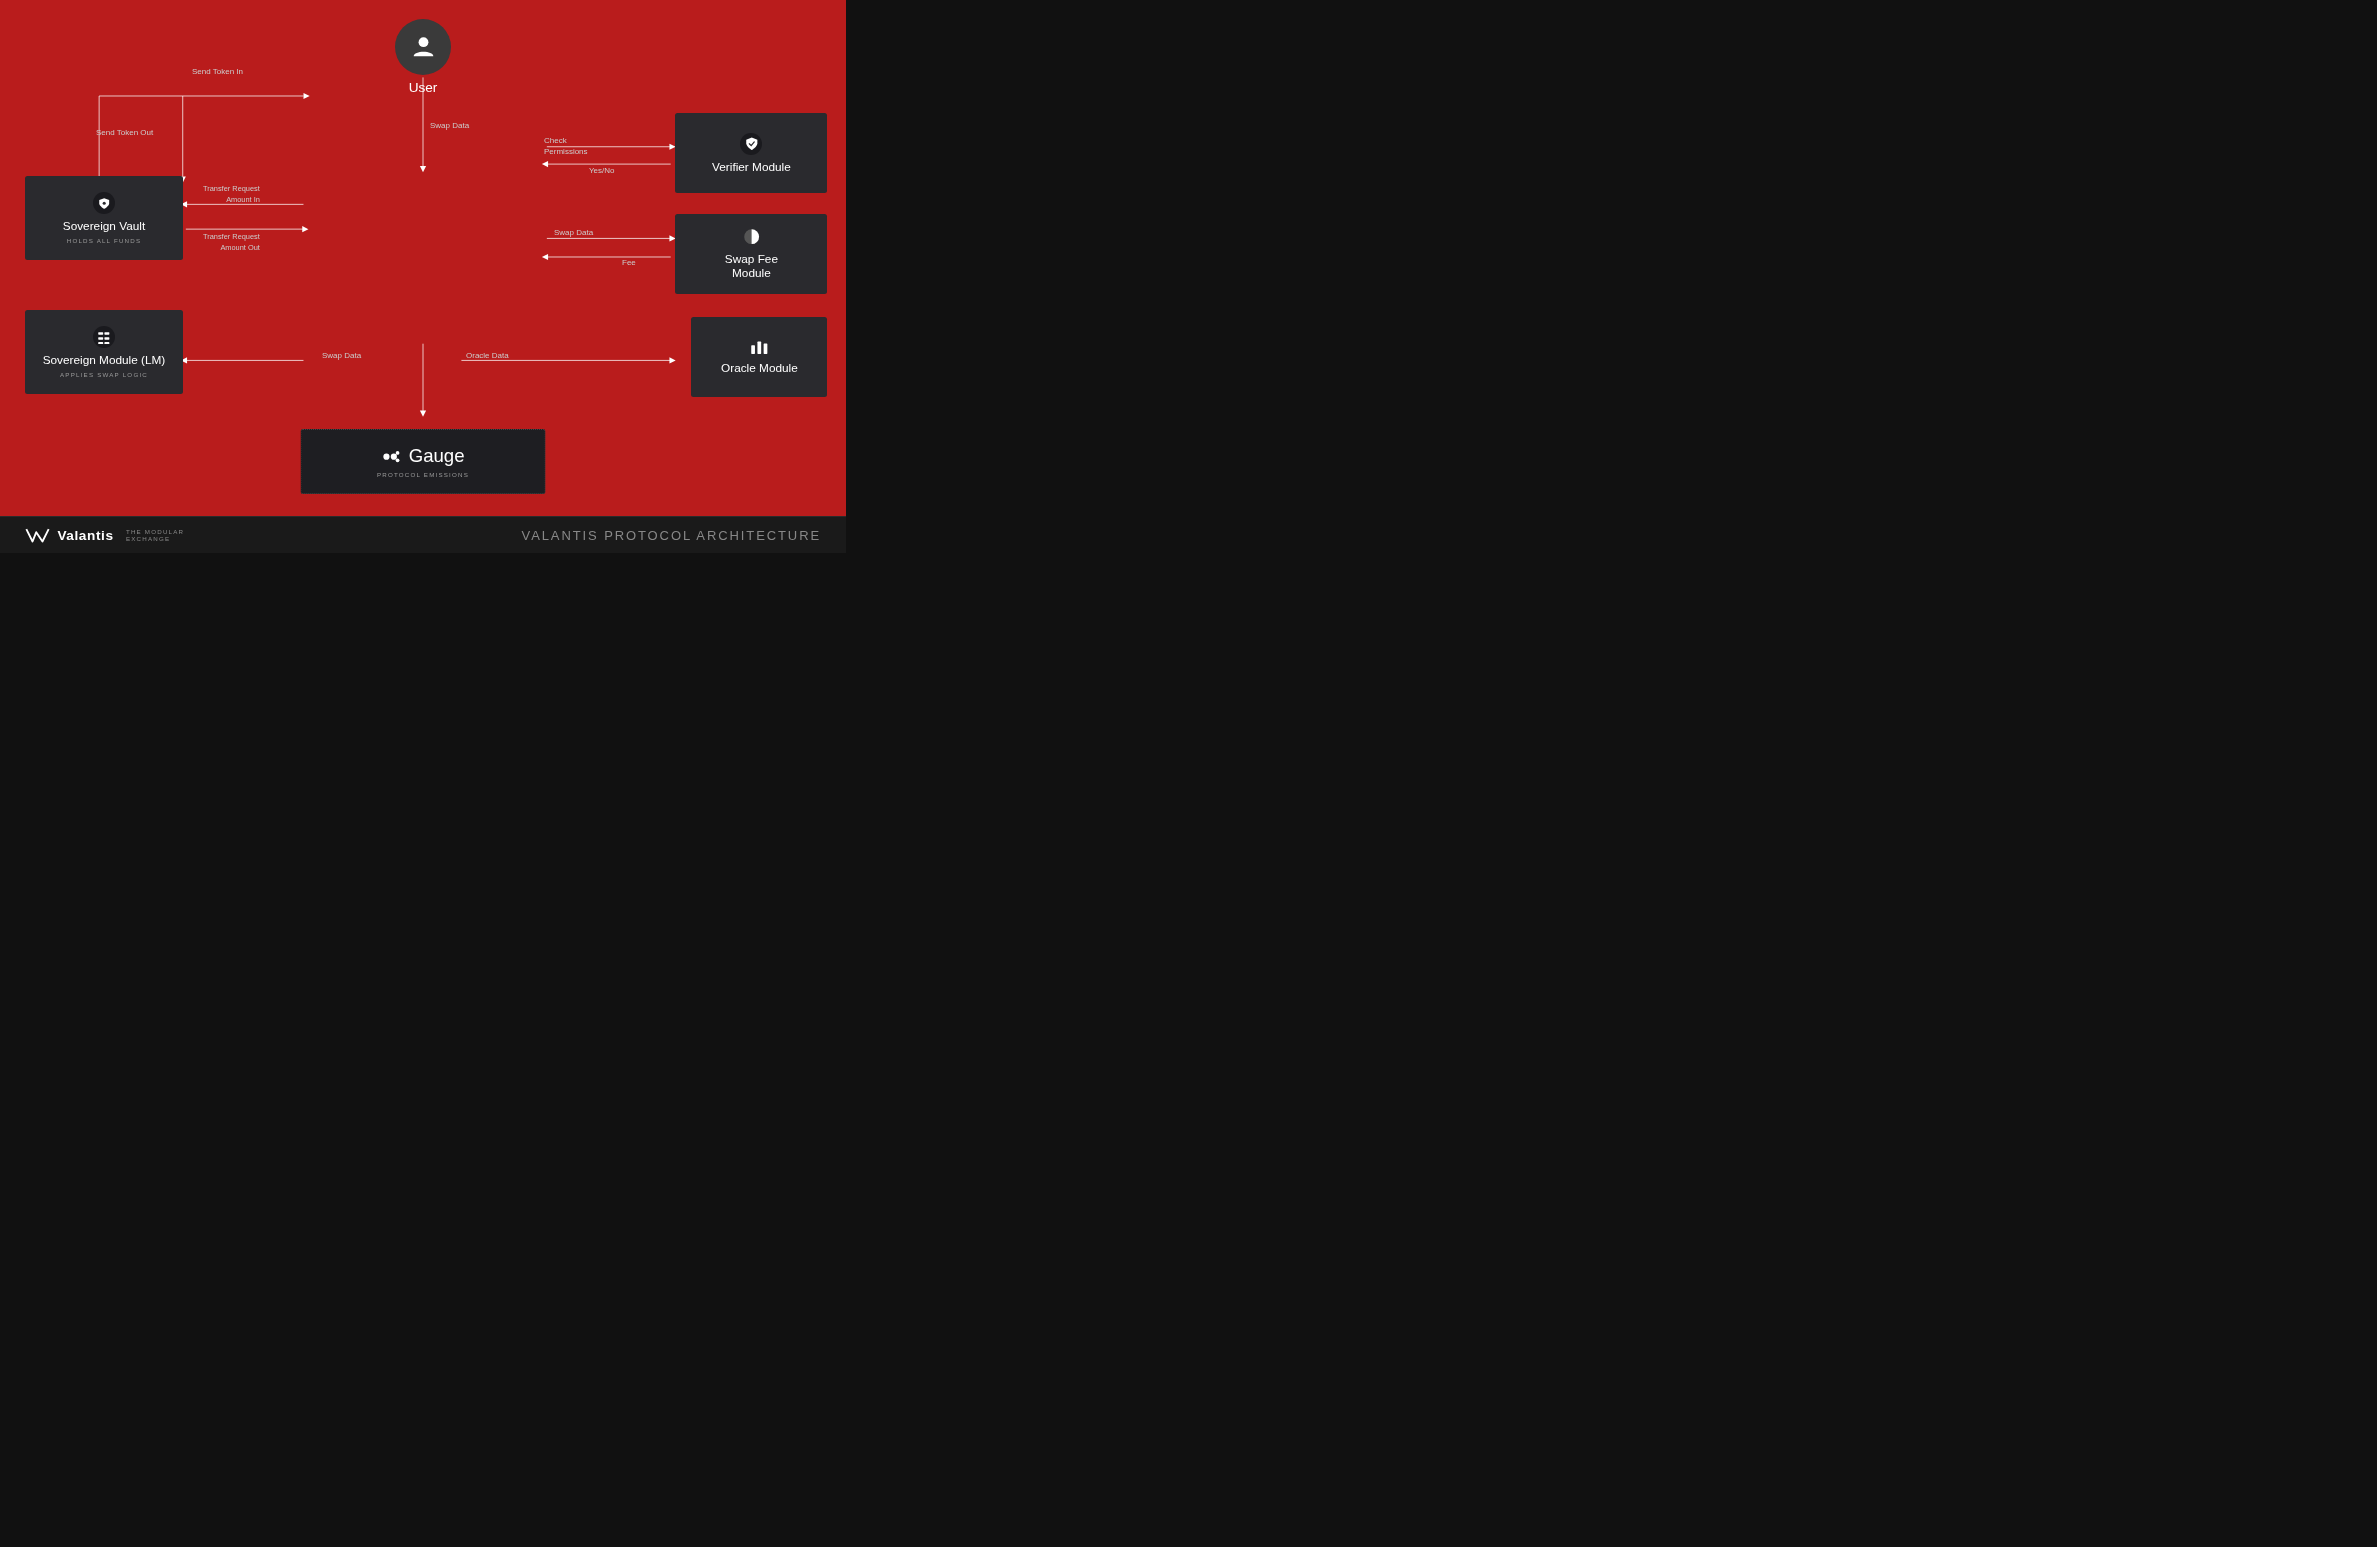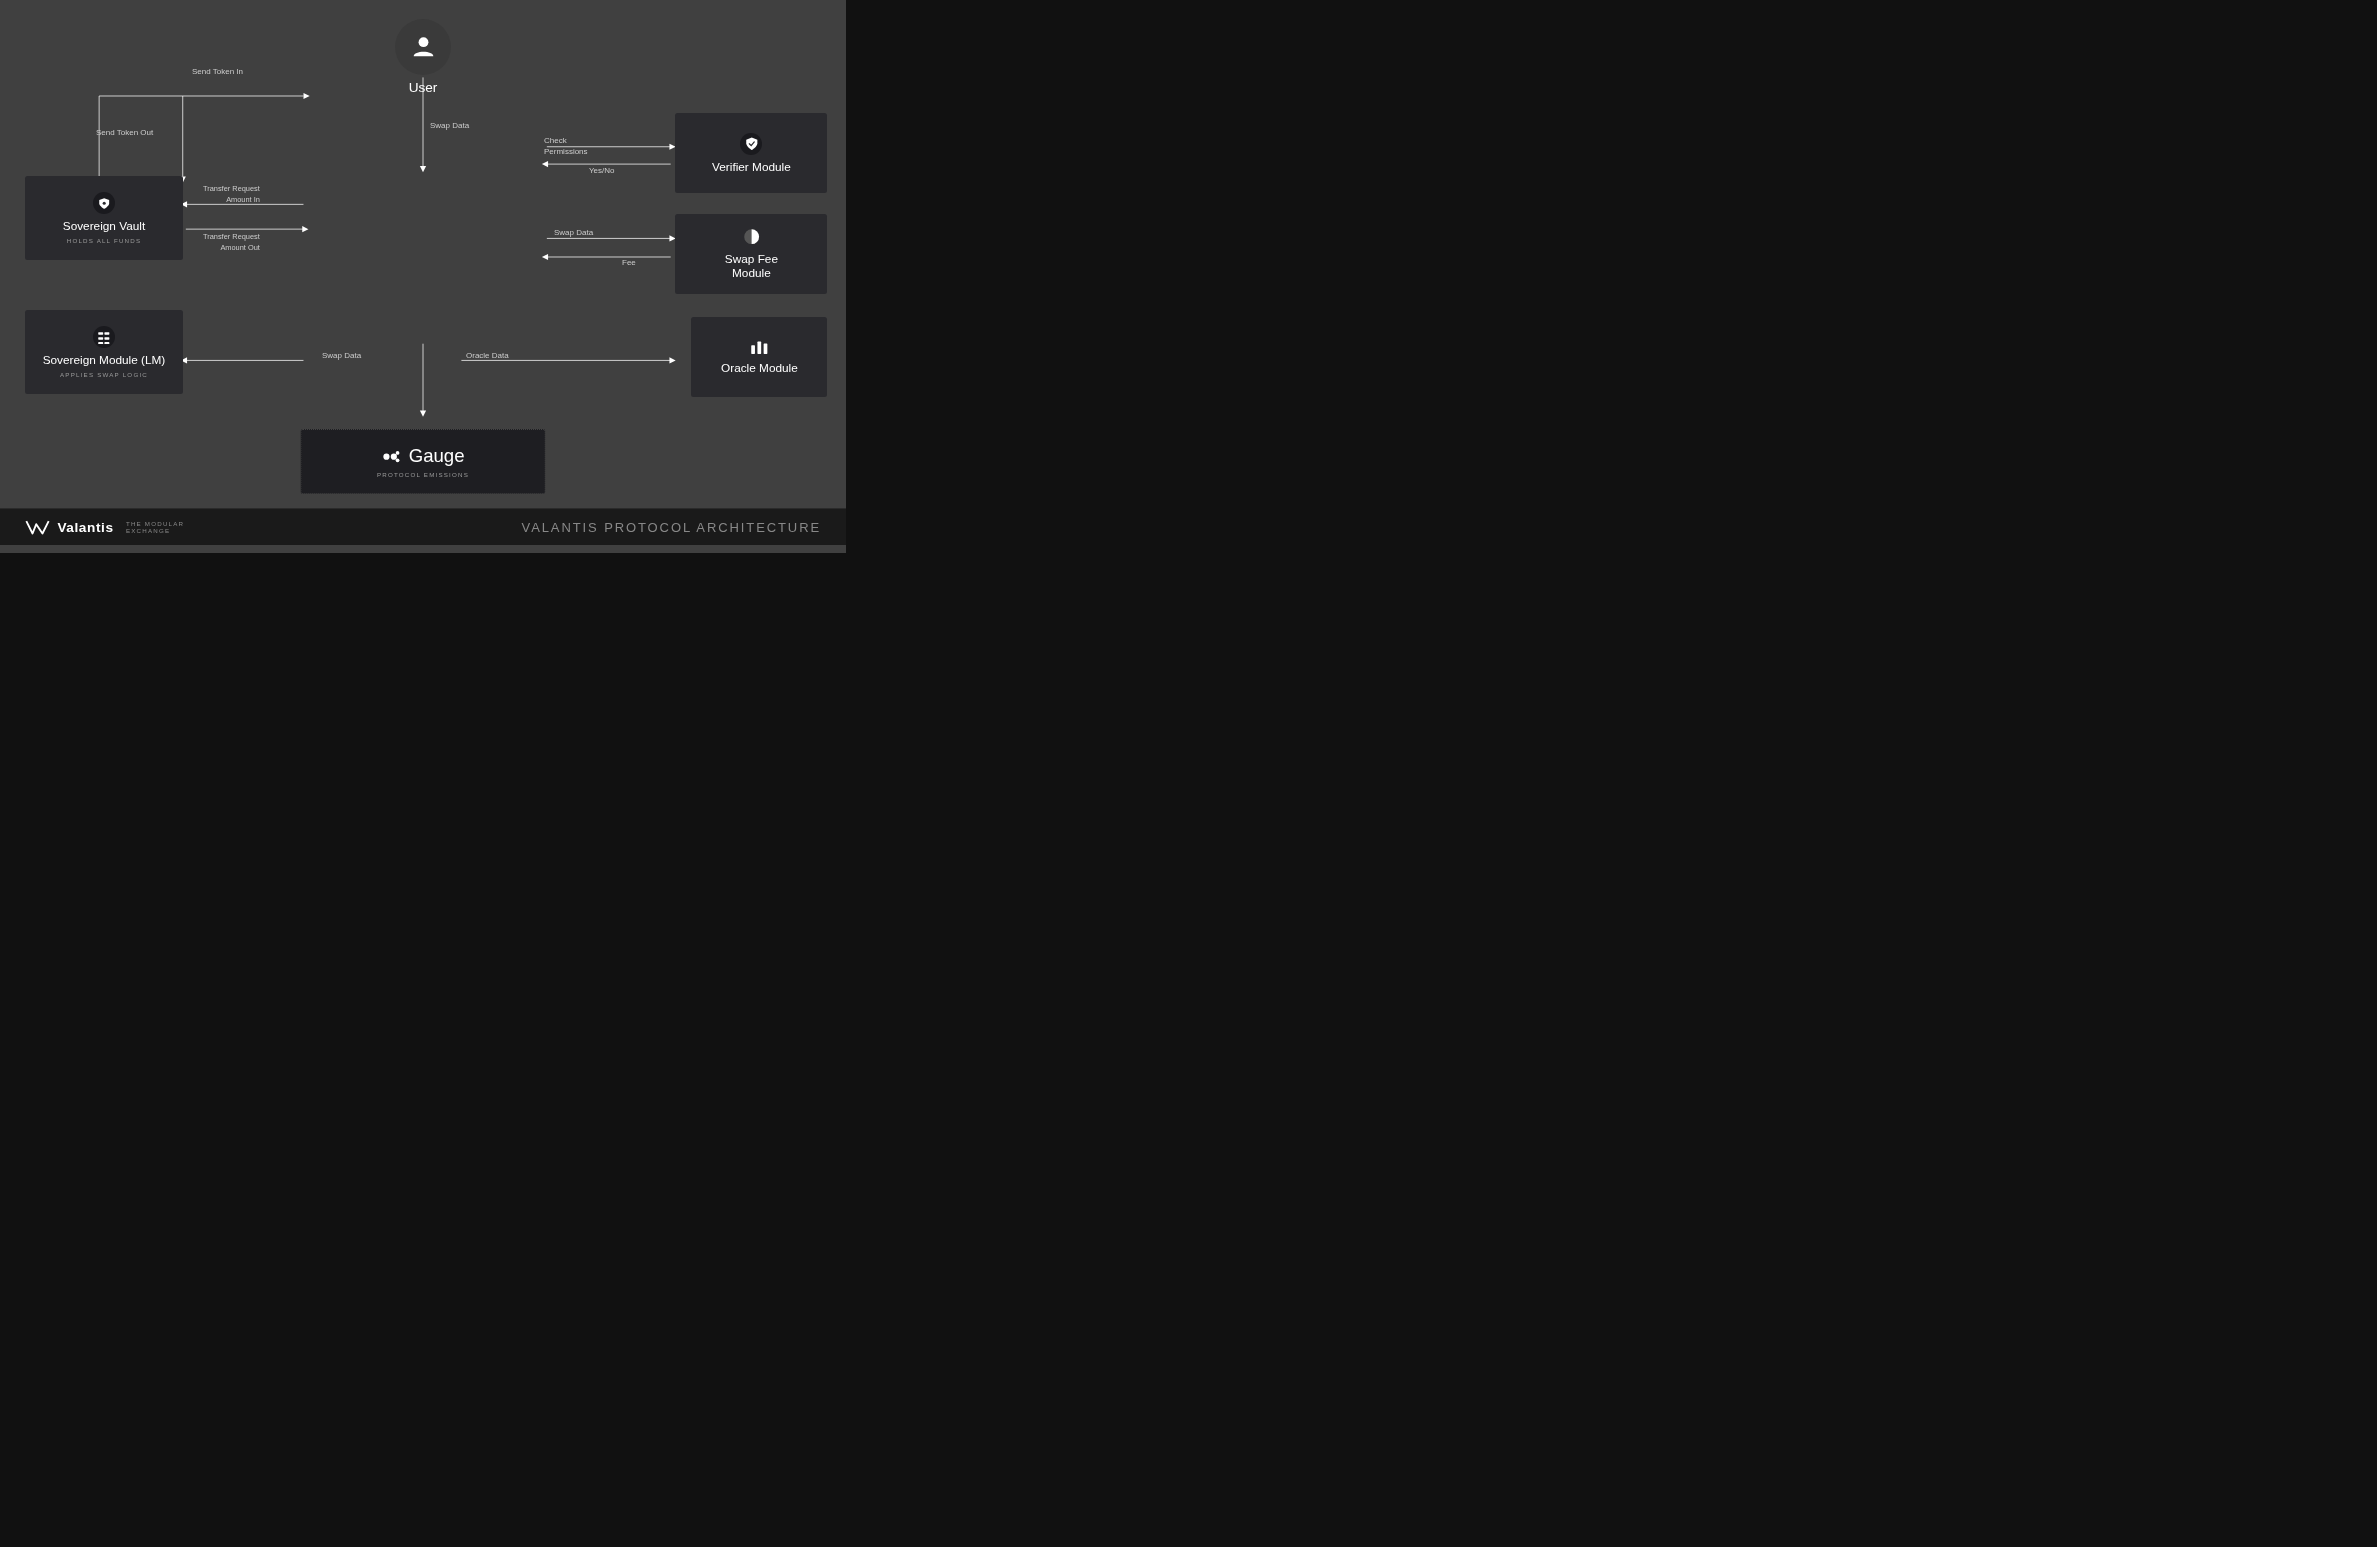--- a/index.html
+++ b/index.html
@@ -10,21 +10,21 @@
       width: 846px;
       min-height: 553px;
       position: relative;
       overflow: hidden;
     }
 
     .main-container {
       width: 846px;
       height: 553px;
       position: relative;
-      background: #404040;
+      background: #b91c1c;
     }
 
     
     .user-node {
       position: absolute;
       top: 18.6px;
       left: 50%;
       transform: translateX(-50%);
       display: flex;
       flex-direction: column;
@@ -275,21 +275,21 @@
       position: absolute;
       top: 0; left: 0;
       width: 100%;
       height: 100%;
       pointer-events: none;
     }
 
     
     .footer {
       position: absolute;
-      bottom: 8px;
+      bottom: 0;
       left: 0;
       right: 0;
       height: 37px;
       background: #1a1a1a;
       border-top: 0.6px solid #2a2a2a;
       display: flex;
       align-items: center;
       justify-content: space-between;
       padding: 16px 25px;
       gap: 32px;

